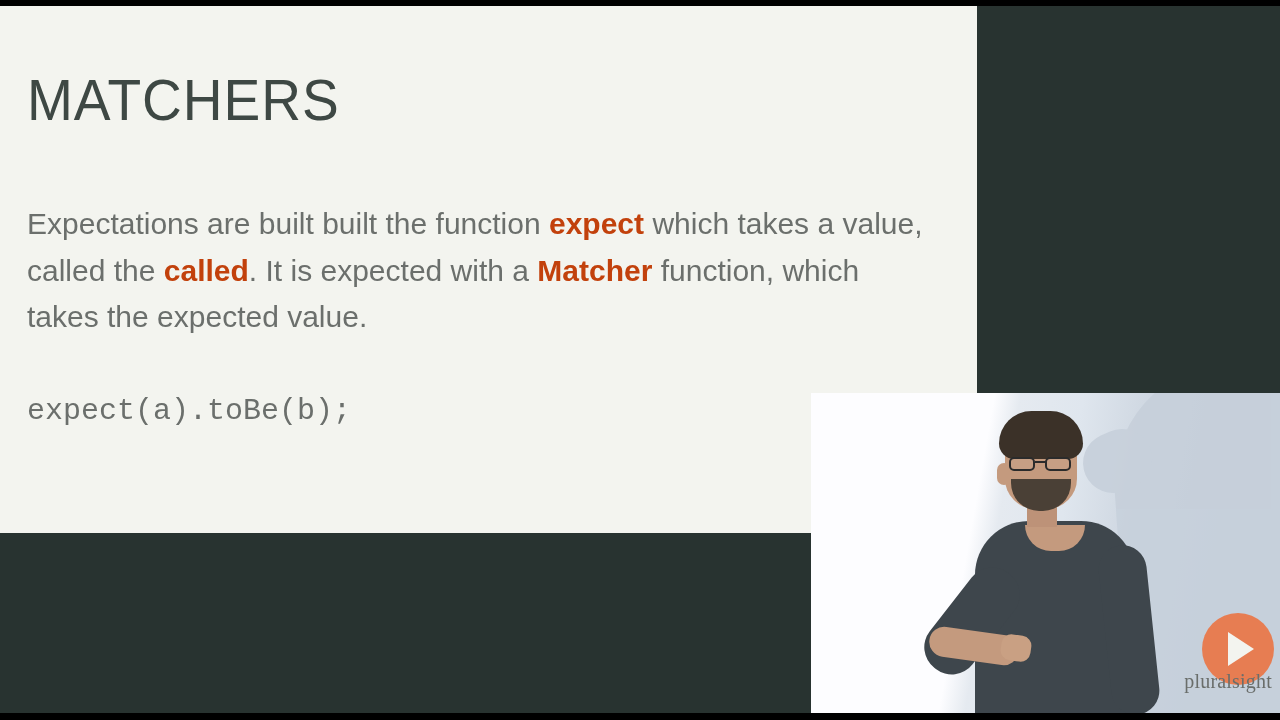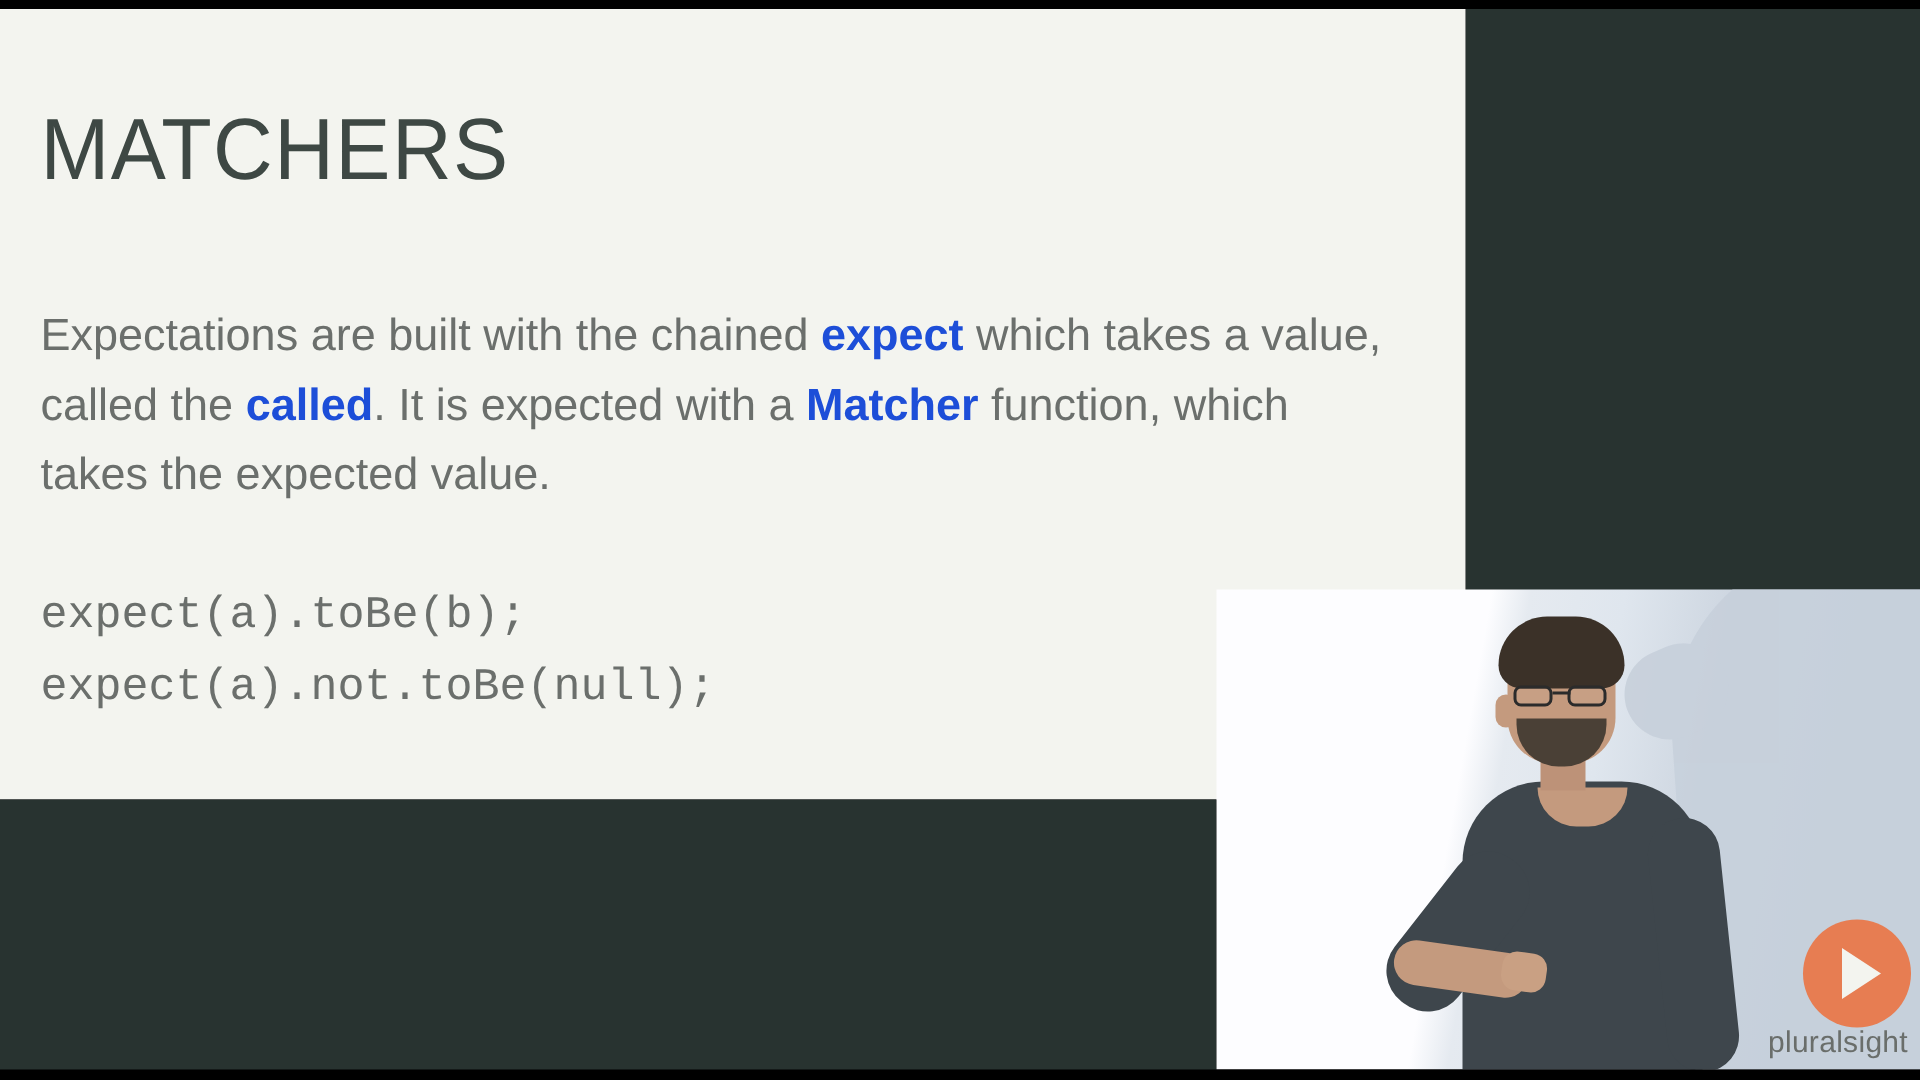--- a/index.html
+++ b/index.html
@@ -57,21 +57,21 @@
       transform-origin: left center;
     }
     .slide-body {
       margin-top: 68px;
       font-size: 30px;
       line-height: 1.55;
       color: #6b6f6c;
       font-weight: 400;
     }
     .slide-body strong {
-      color: #1d4ed8;
+      color: #c2410c;
       font-weight: 700;
     }
     .slide-code {
       margin-top: 46px;
       font-size: 30px;
       line-height: 1.6;
       color: #6b6f6c;
       font-family: Liberation Mono, monospace;
     }
     .bottom-dark {
@@ -278,43 +278,42 @@
       width: 0;
       height: 0;
       margin-left: 6px;
       border-left: 26px solid #f3f4ef;
       border-top: 17px solid transparent;
       border-bottom: 17px solid transparent;
     }
     .brand {
       position: absolute;
       right: 8px;
-      bottom: 6px;
+      bottom: 20px;
       font-size: 20px;
       font-weight: 400;
       color: #6a6e6b;
       letter-spacing: 0.2px;
-      font-family: Liberation Sans, sans-serif;
+      font-family: Liberation Serif, serif;
     }
   </style>
 </head>
 <body>
 
 <div class="stage">
   <div class="top-black"></div>
   <div class="right-dark"></div>
 
   <div class="slide">
     <div class="slide-title">MATCHERS</div>
     <div class="slide-body">
-      <span>Expectations are built with the chained </span><strong>expect</strong><span> which takes a value, called the </span><strong>called</strong><span>. It is expected with a </span><strong>Matcher</strong><span> function, which takes the expected value.</span>
+      <span>Expectations are built built the function </span><strong>expect</strong><span> which takes a value, called the </span><strong>called</strong><span>. It is expected with a </span><strong>Matcher</strong><span> function, which takes the expected value.</span>
     </div>
     <div class="slide-code">
       <div>expect(a).toBe(b);</div>
-      <div>expect(a).not.toBe(null);</div>
     </div>
   </div>
 
   <div class="bottom-dark"></div>
 
   <div class="pip">
     <div class="shadow-fig"></div>
     <div class="presenter">
       <div class="torso"></div>
       <div class="arm-l"></div>

